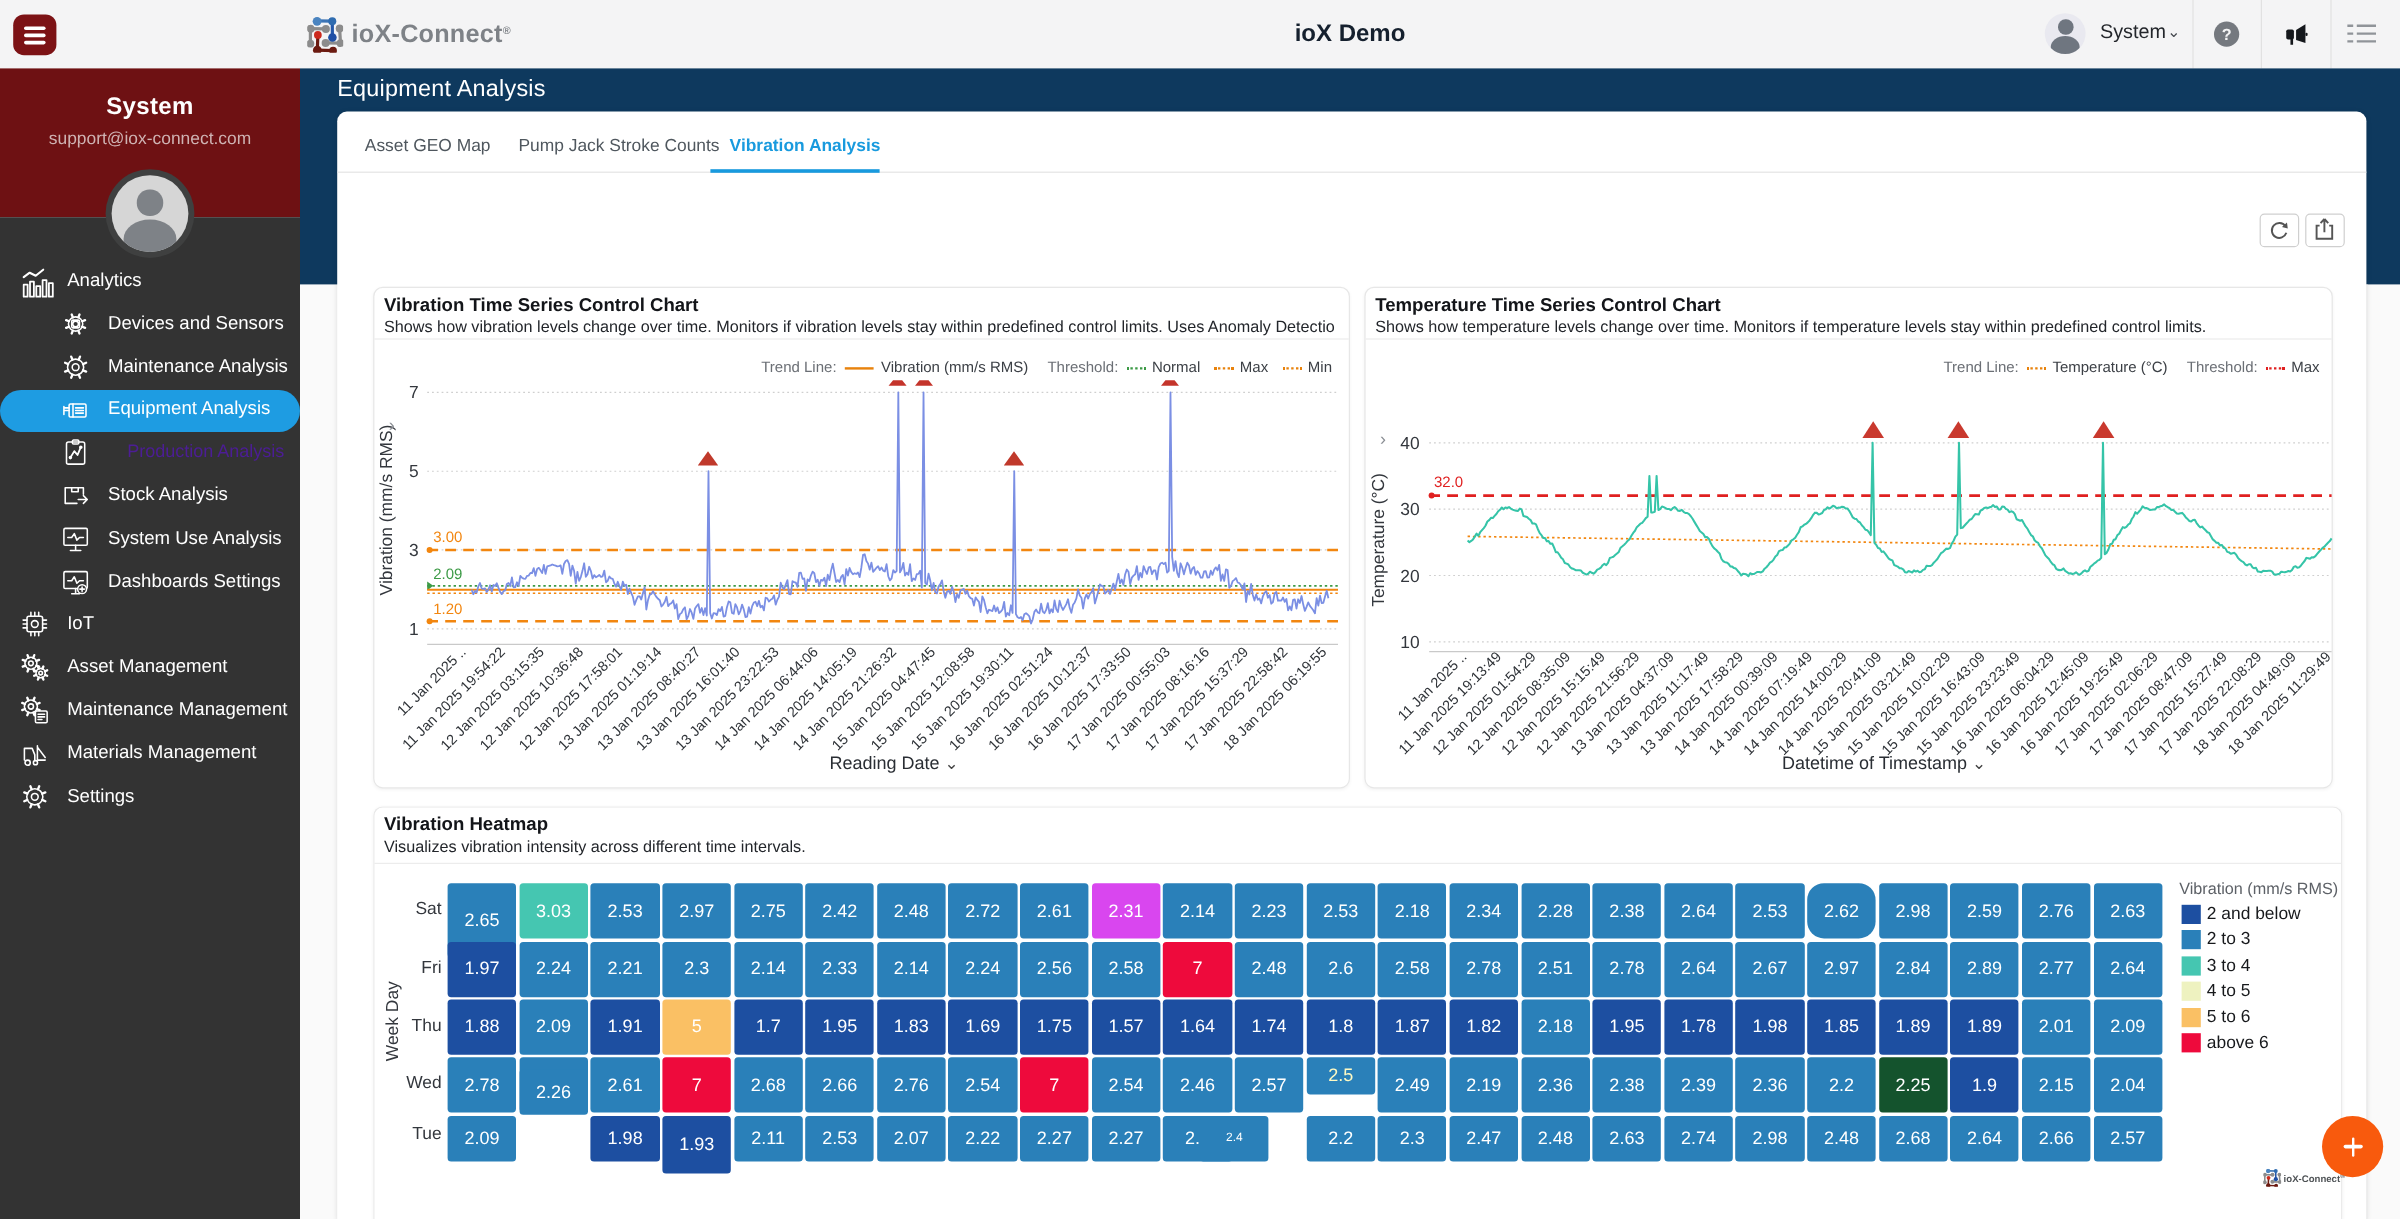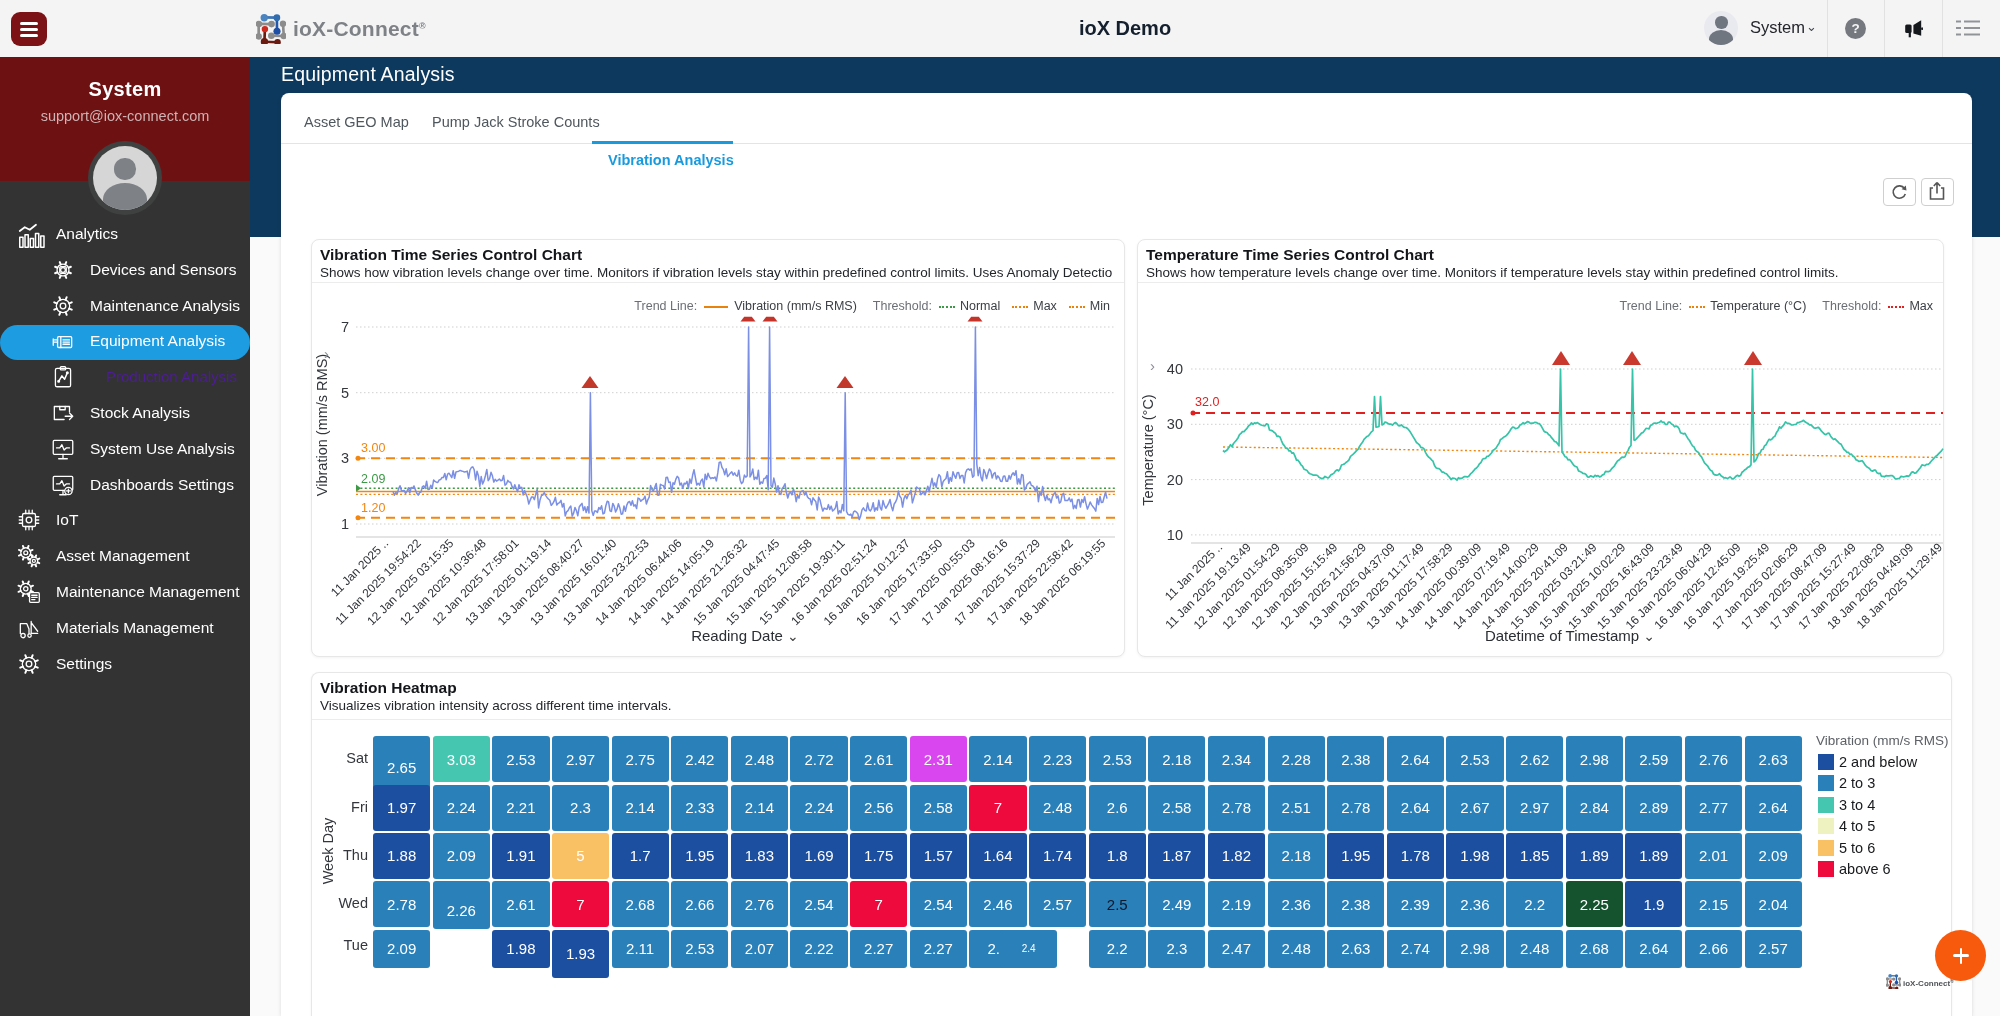--- a/index.html
+++ b/index.html
@@ -239,21 +239,21 @@
     <div style="position:absolute;left:56px;top:8px;font-size:15.5px;color:#fff;">Settings</div>
   </div>
 
 <div class="abs" style="left:250px;top:57px;width:1750px;height:180px;background:#0e395e;"></div>
 <div class="abs" style="left:281px;top:63px;font-size:19.5px;color:#fff;letter-spacing:0.2px;">Equipment Analysis</div>
 
 <div class="abs" style="left:281px;top:93px;width:1691px;height:923px;background:#fff;border-radius:8px 8px 0 0;box-shadow:0 1px 4px rgba(0,0,0,0.12);"></div>
 <div class="abs" style="left:281px;top:143px;width:1691px;height:1px;background:#e4e4e4;"></div>
 <div class="abs" style="left:304px;top:114px;font-size:14.5px;color:#4f575e;">Asset GEO Map</div>
 <div class="abs" style="left:432px;top:114px;font-size:14.5px;color:#4f575e;">Pump Jack Stroke Counts</div>
-<div class="abs" style="left:608px;top:114px;font-size:14.5px;color:#189ade;font-weight:bold;margin-top:38px;">Vibration Analysis</div>
+<div class="abs" style="left:608px;top:114px;font-size:14.5px;color:#189ade;font-weight:bold;">Vibration Analysis</div>
 <div class="abs" style="left:592px;top:141px;width:141px;height:3px;background:#189ade;"></div>
 
 <div class="abs" style="left:1883px;top:178px;width:33px;height:28px;border:1.5px solid #cfcfcf;border-radius:4px;background:#fff;">
 <svg width="30" height="25" viewBox="0 0 30 25">
       <g fill="none" stroke="#555" stroke-width="1.6">
         <path d="M20.5 9.5 A6.2 6.2 0 1 0 21.3 15"></path>
       </g>
       <polygon points="21.8,6.5 22.5,11.5 17.6,10.2" fill="#555"></polygon>
     </svg>
 </div>
@@ -414,21 +414,21 @@
 <div style="position:absolute;left:909.7px;top:736.0px;width:57.3px;height:46px;background:#d946ef;border-radius:3px;color:#fff;font-size:15px;display:flex;align-items:center;justify-content:center;">2.31</div>
 <div style="position:absolute;left:969.3px;top:736.0px;width:57.3px;height:46px;background:#2a80b9;border-radius:3px;color:#fff;font-size:15px;display:flex;align-items:center;justify-content:center;">2.14</div>
 <div style="position:absolute;left:1028.9px;top:736.0px;width:57.3px;height:46px;background:#2a80b9;border-radius:3px;color:#fff;font-size:15px;display:flex;align-items:center;justify-content:center;">2.23</div>
 <div style="position:absolute;left:1088.6px;top:736.0px;width:57.3px;height:46px;background:#2a80b9;border-radius:3px;color:#fff;font-size:15px;display:flex;align-items:center;justify-content:center;">2.53</div>
 <div style="position:absolute;left:1148.2px;top:736.0px;width:57.3px;height:46px;background:#2a80b9;border-radius:3px;color:#fff;font-size:15px;display:flex;align-items:center;justify-content:center;">2.18</div>
 <div style="position:absolute;left:1207.8px;top:736.0px;width:57.3px;height:46px;background:#2a80b9;border-radius:3px;color:#fff;font-size:15px;display:flex;align-items:center;justify-content:center;">2.34</div>
 <div style="position:absolute;left:1267.5px;top:736.0px;width:57.3px;height:46px;background:#2a80b9;border-radius:3px;color:#fff;font-size:15px;display:flex;align-items:center;justify-content:center;">2.28</div>
 <div style="position:absolute;left:1327.1px;top:736.0px;width:57.3px;height:46px;background:#2a80b9;border-radius:3px;color:#fff;font-size:15px;display:flex;align-items:center;justify-content:center;">2.38</div>
 <div style="position:absolute;left:1386.7px;top:736.0px;width:57.3px;height:46px;background:#2a80b9;border-radius:3px;color:#fff;font-size:15px;display:flex;align-items:center;justify-content:center;">2.64</div>
 <div style="position:absolute;left:1446.3px;top:736.0px;width:57.3px;height:46px;background:#2a80b9;border-radius:3px;color:#fff;font-size:15px;display:flex;align-items:center;justify-content:center;">2.53</div>
-<div style="position:absolute;left:1506.0px;top:736.0px;width:57.3px;height:46px;background:#2a80b9;border-radius:3px;color:#fff;font-size:15px;display:flex;align-items:center;justify-content:center;">2.62</div>
+<div style="position:absolute;left:1506.0px;top:736.0px;width:57.3px;height:46px;background:#2a80b9;border-radius:14px;color:#fff;font-size:15px;display:flex;align-items:center;justify-content:center;">2.62</div>
 <div style="position:absolute;left:1565.6px;top:736.0px;width:57.3px;height:46px;background:#2a80b9;border-radius:3px;color:#fff;font-size:15px;display:flex;align-items:center;justify-content:center;">2.98</div>
 <div style="position:absolute;left:1625.2px;top:736.0px;width:57.3px;height:46px;background:#2a80b9;border-radius:3px;color:#fff;font-size:15px;display:flex;align-items:center;justify-content:center;">2.59</div>
 <div style="position:absolute;left:1684.9px;top:736.0px;width:57.3px;height:46px;background:#2a80b9;border-radius:3px;color:#fff;font-size:15px;display:flex;align-items:center;justify-content:center;">2.76</div>
 <div style="position:absolute;left:1744.5px;top:736.0px;width:57.3px;height:46px;background:#2a80b9;border-radius:3px;color:#fff;font-size:15px;display:flex;align-items:center;justify-content:center;">2.63</div>
 <div style="position:absolute;left:373.0px;top:784.5px;width:57.3px;height:46px;background:#1d4fa1;border-radius:3px;color:#fff;font-size:15px;display:flex;align-items:center;justify-content:center;">1.97</div>
 <div style="position:absolute;left:432.6px;top:784.5px;width:57.3px;height:46px;background:#2a80b9;border-radius:3px;color:#fff;font-size:15px;display:flex;align-items:center;justify-content:center;">2.24</div>
 <div style="position:absolute;left:492.3px;top:784.5px;width:57.3px;height:46px;background:#2a80b9;border-radius:3px;color:#fff;font-size:15px;display:flex;align-items:center;justify-content:center;">2.21</div>
 <div style="position:absolute;left:551.9px;top:784.5px;width:57.3px;height:46px;background:#2a80b9;border-radius:3px;color:#fff;font-size:15px;display:flex;align-items:center;justify-content:center;">2.3</div>
 <div style="position:absolute;left:611.5px;top:784.5px;width:57.3px;height:46px;background:#2a80b9;border-radius:3px;color:#fff;font-size:15px;display:flex;align-items:center;justify-content:center;">2.14</div>
 <div style="position:absolute;left:671.2px;top:784.5px;width:57.3px;height:46px;background:#2a80b9;border-radius:3px;color:#fff;font-size:15px;display:flex;align-items:center;justify-content:center;">2.33</div>
@@ -479,21 +479,21 @@
 <div style="position:absolute;left:492.3px;top:881.4px;width:57.3px;height:46px;background:#2a80b9;border-radius:3px;color:#fff;font-size:15px;display:flex;align-items:center;justify-content:center;">2.61</div>
 <div style="position:absolute;left:551.9px;top:881.4px;width:57.3px;height:46px;background:#ee0a3c;border-radius:3px;color:#fff;font-size:15px;display:flex;align-items:center;justify-content:center;">7</div>
 <div style="position:absolute;left:611.5px;top:881.4px;width:57.3px;height:46px;background:#2a80b9;border-radius:3px;color:#fff;font-size:15px;display:flex;align-items:center;justify-content:center;">2.68</div>
 <div style="position:absolute;left:671.2px;top:881.4px;width:57.3px;height:46px;background:#2a80b9;border-radius:3px;color:#fff;font-size:15px;display:flex;align-items:center;justify-content:center;">2.66</div>
 <div style="position:absolute;left:730.8px;top:881.4px;width:57.3px;height:46px;background:#2a80b9;border-radius:3px;color:#fff;font-size:15px;display:flex;align-items:center;justify-content:center;">2.76</div>
 <div style="position:absolute;left:790.4px;top:881.4px;width:57.3px;height:46px;background:#2a80b9;border-radius:3px;color:#fff;font-size:15px;display:flex;align-items:center;justify-content:center;">2.54</div>
 <div style="position:absolute;left:850.0px;top:881.4px;width:57.3px;height:46px;background:#ee0a3c;border-radius:3px;color:#fff;font-size:15px;display:flex;align-items:center;justify-content:center;">7</div>
 <div style="position:absolute;left:909.7px;top:881.4px;width:57.3px;height:46px;background:#2a80b9;border-radius:3px;color:#fff;font-size:15px;display:flex;align-items:center;justify-content:center;">2.54</div>
 <div style="position:absolute;left:969.3px;top:881.4px;width:57.3px;height:46px;background:#2a80b9;border-radius:3px;color:#fff;font-size:15px;display:flex;align-items:center;justify-content:center;">2.46</div>
 <div style="position:absolute;left:1028.9px;top:881.4px;width:57.3px;height:46px;background:#2a80b9;border-radius:3px;color:#fff;font-size:15px;display:flex;align-items:center;justify-content:center;">2.57</div>
-<div style="position:absolute;left:1088.6px;top:881.4px;width:57.3px;height:46px;background:#2a80b9;border-radius:3px;color:#0f172a;font-size:15px;display:flex;align-items:center;justify-content:center;">2.5</div>
+<div style="position:absolute;left:1088.6px;top:881.4px;width:57.3px;height:31px;background:#2a80b9;border-radius:3px;color:#fef9c3;font-size:15px;display:flex;align-items:center;justify-content:center;">2.5</div>
 <div style="position:absolute;left:1148.2px;top:881.4px;width:57.3px;height:46px;background:#2a80b9;border-radius:3px;color:#fff;font-size:15px;display:flex;align-items:center;justify-content:center;">2.49</div>
 <div style="position:absolute;left:1207.8px;top:881.4px;width:57.3px;height:46px;background:#2a80b9;border-radius:3px;color:#fff;font-size:15px;display:flex;align-items:center;justify-content:center;text-align:right;">2.19</div>
 <div style="position:absolute;left:1267.5px;top:881.4px;width:57.3px;height:46px;background:#2a80b9;border-radius:3px;color:#fff;font-size:15px;display:flex;align-items:center;justify-content:center;">2.36</div>
 <div style="position:absolute;left:1327.1px;top:881.4px;width:57.3px;height:46px;background:#2a80b9;border-radius:3px;color:#fff;font-size:15px;display:flex;align-items:center;justify-content:center;">2.38</div>
 <div style="position:absolute;left:1386.7px;top:881.4px;width:57.3px;height:46px;background:#2a80b9;border-radius:3px;color:#fff;font-size:15px;display:flex;align-items:center;justify-content:center;">2.39</div>
 <div style="position:absolute;left:1446.3px;top:881.4px;width:57.3px;height:46px;background:#2a80b9;border-radius:3px;color:#fff;font-size:15px;display:flex;align-items:center;justify-content:center;">2.36</div>
 <div style="position:absolute;left:1506.0px;top:881.4px;width:57.3px;height:46px;background:#2a80b9;border-radius:3px;color:#fff;font-size:15px;display:flex;align-items:center;justify-content:center;">2.2</div>
 <div style="position:absolute;left:1565.6px;top:881.4px;width:57.3px;height:46px;background:#14532d;border-radius:3px;color:#fff;font-size:15px;display:flex;align-items:center;justify-content:center;">2.25</div>
 <div style="position:absolute;left:1625.2px;top:881.4px;width:57.3px;height:46px;background:#1d4fa1;border-radius:3px;color:#fff;font-size:15px;display:flex;align-items:center;justify-content:center;">1.9</div>
 <div style="position:absolute;left:1684.9px;top:881.4px;width:57.3px;height:46px;background:#2a80b9;border-radius:3px;color:#fff;font-size:15px;display:flex;align-items:center;justify-content:center;">2.15</div>

